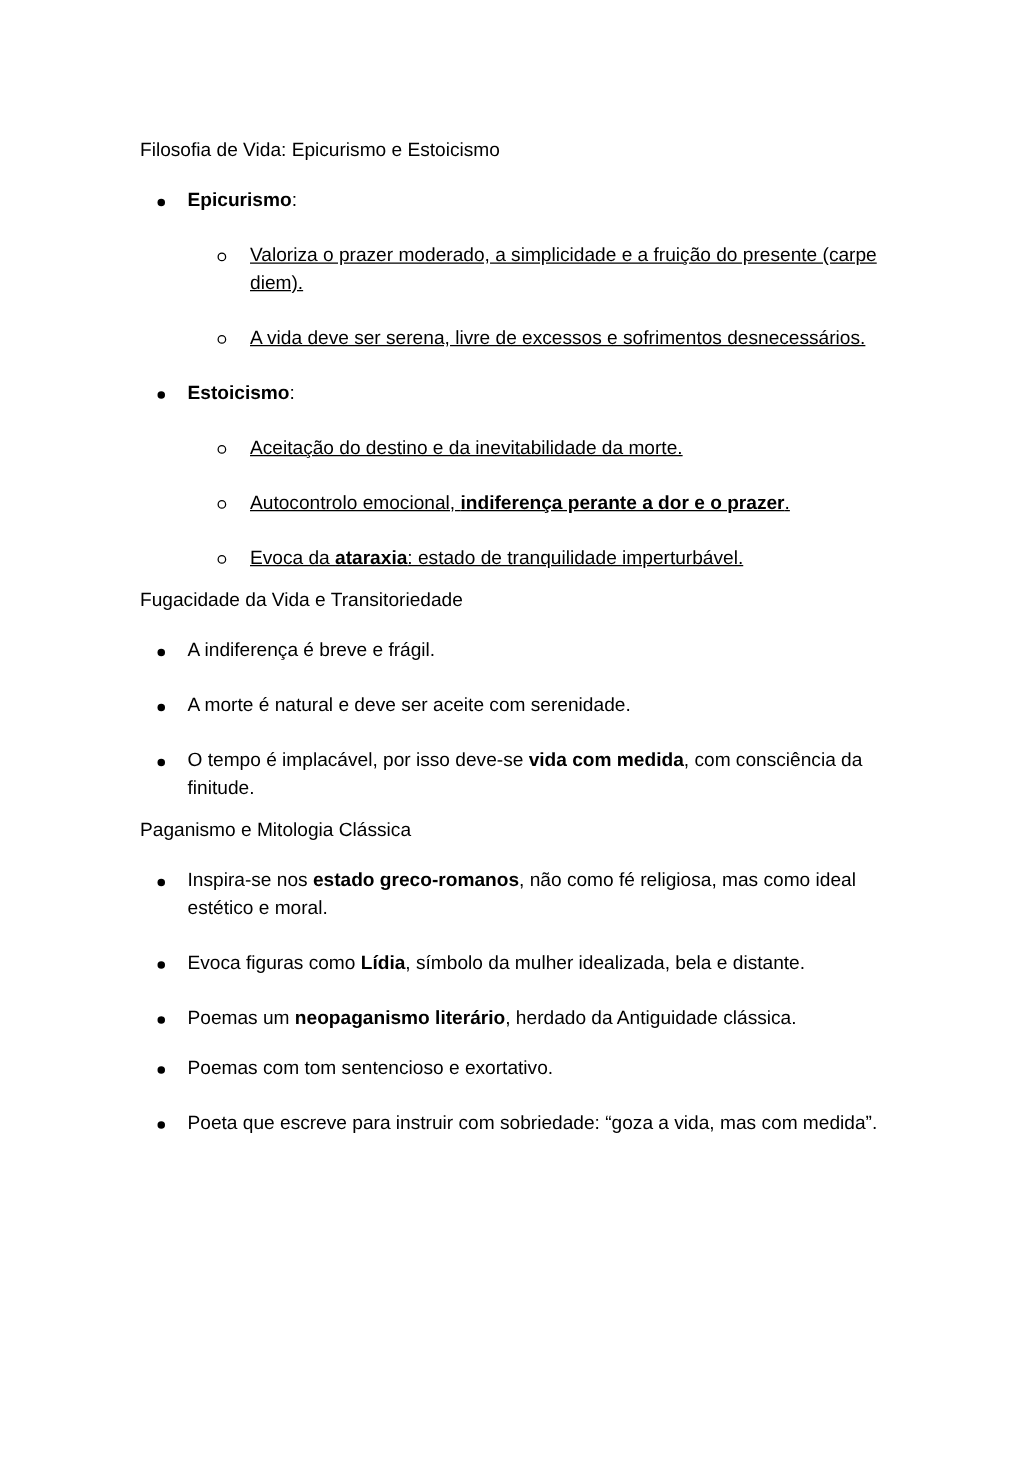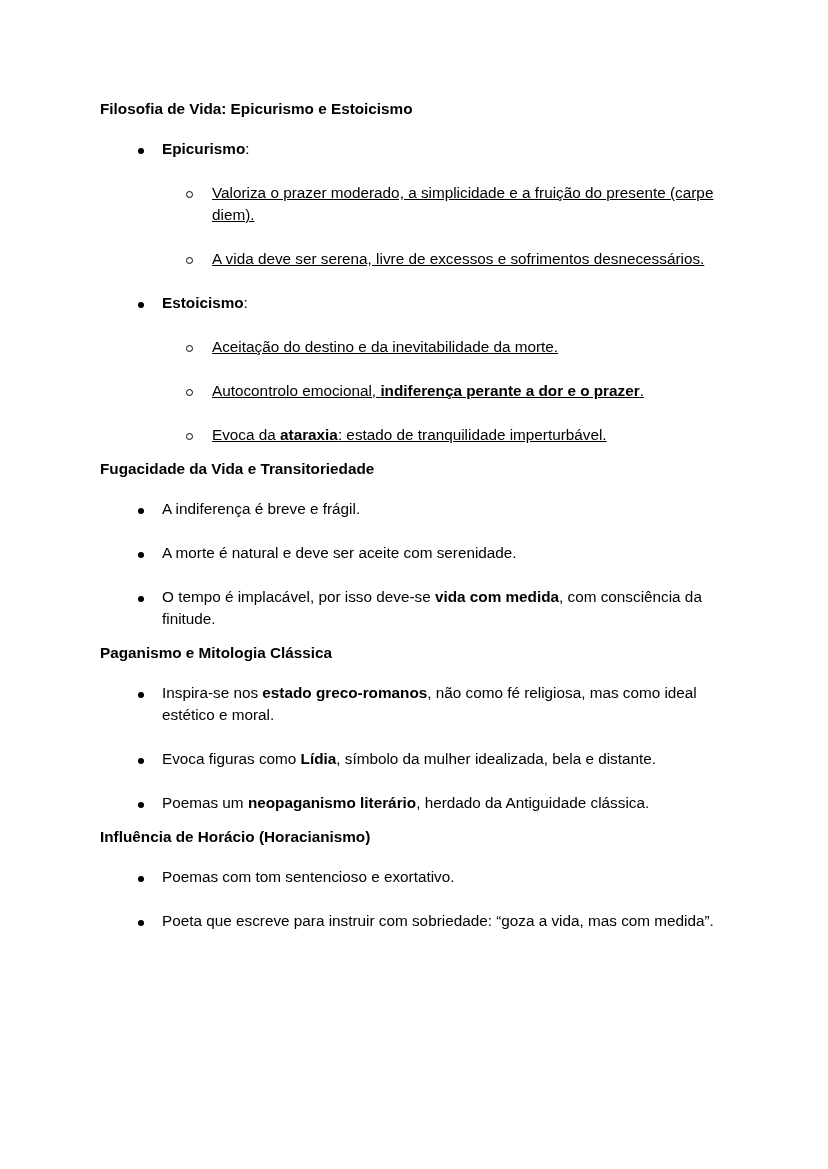--- a/index.html
+++ b/index.html
@@ -1,22 +1,22 @@
 <!DOCTYPE html>
 <html><head>
   <meta charset="utf-8">
   <style>
     html, body { margin: 0; padding: 0; background: #ffffff; }
     body { width: 828px; height: 1169px; position: relative; overflow: hidden;
       font-family: "Liberation Sans", sans-serif; color: #000; font-size: 15.3px; }
     .page { position: absolute; left: 100px; top: 98px; width: 640px; }
-    .heading { font-weight: bold; font-size: 15.3px; line-height: 22px; margin: 0; }
+    .heading { font-weight: normal; font-size: 15.3px; line-height: 22px; margin: 12px; }
     .sec { margin-bottom: 12px; }
     .sec + .sec { }
-    ul { list-style: none; margin: 12px; padding: 0; }
+    ul { list-style: none; margin: 0; padding: 0; }
     .l1 > li { position: relative; padding-left: 50px; line-height: 22px; margin-top: 22px; }
     .l1 > li:first-child { margin-top: 18px; }
     .l1 > li > .bullet { position: absolute; left: 26px; top: 0; }
     .l2 > li { position: relative; padding-left: 50px; line-height: 22px; margin-top: 22px; }
     .l2 > li > .bullet { position: absolute; left: 24px; top: 0; }
     .l2 { margin-left: 0; text-decoration: underline; }
     .dot { display:inline-block; width:6px; height:6px; border-radius:50%; background:#000; margin-top:8px; }
     .circ { display:inline-block; width:5px; height:5px; border-radius:50%; border:1.2px solid #000; margin-top:8px; }
     b { font-weight: bold; }
   </style>
@@ -48,19 +48,18 @@
     </div>
     <div class="sec" style="margin-top: 12px;">
       <p class="heading">Paganismo e Mitologia Clássica</p>
       <ul class="l1">
         <li><span class="bullet"><span class="dot"></span></span><span>Inspira-se nos </span><b>estado greco-romanos</b><span>, não como fé religiosa, mas como ideal estético e moral.</span></li>
         <li><span class="bullet"><span class="dot"></span></span><span>Evoca figuras como </span><b>Lídia</b><span>, símbolo da mulher idealizada, bela e distante.</span></li>
         <li><span class="bullet"><span class="dot"></span></span><span>Poemas um </span><b>neopaganismo literário</b><span>, herdado da Antiguidade clássica.</span></li>
       </ul>
     </div>
     <div class="sec" style="margin-top: 12px;">
-      <p class="heading">Influência de Horácio (Horacianismo)</p>
       <ul class="l1">
         <li><span class="bullet"><span class="dot"></span></span><span>Poemas com tom sentencioso e exortativo.</span></li>
         <li><span class="bullet"><span class="dot"></span></span><span>Poeta que escreve para instruir com sobriedade: “goza a vida, mas com medida”.</span></li>
       </ul>
     </div>
   </div>
 
 </body></html>

